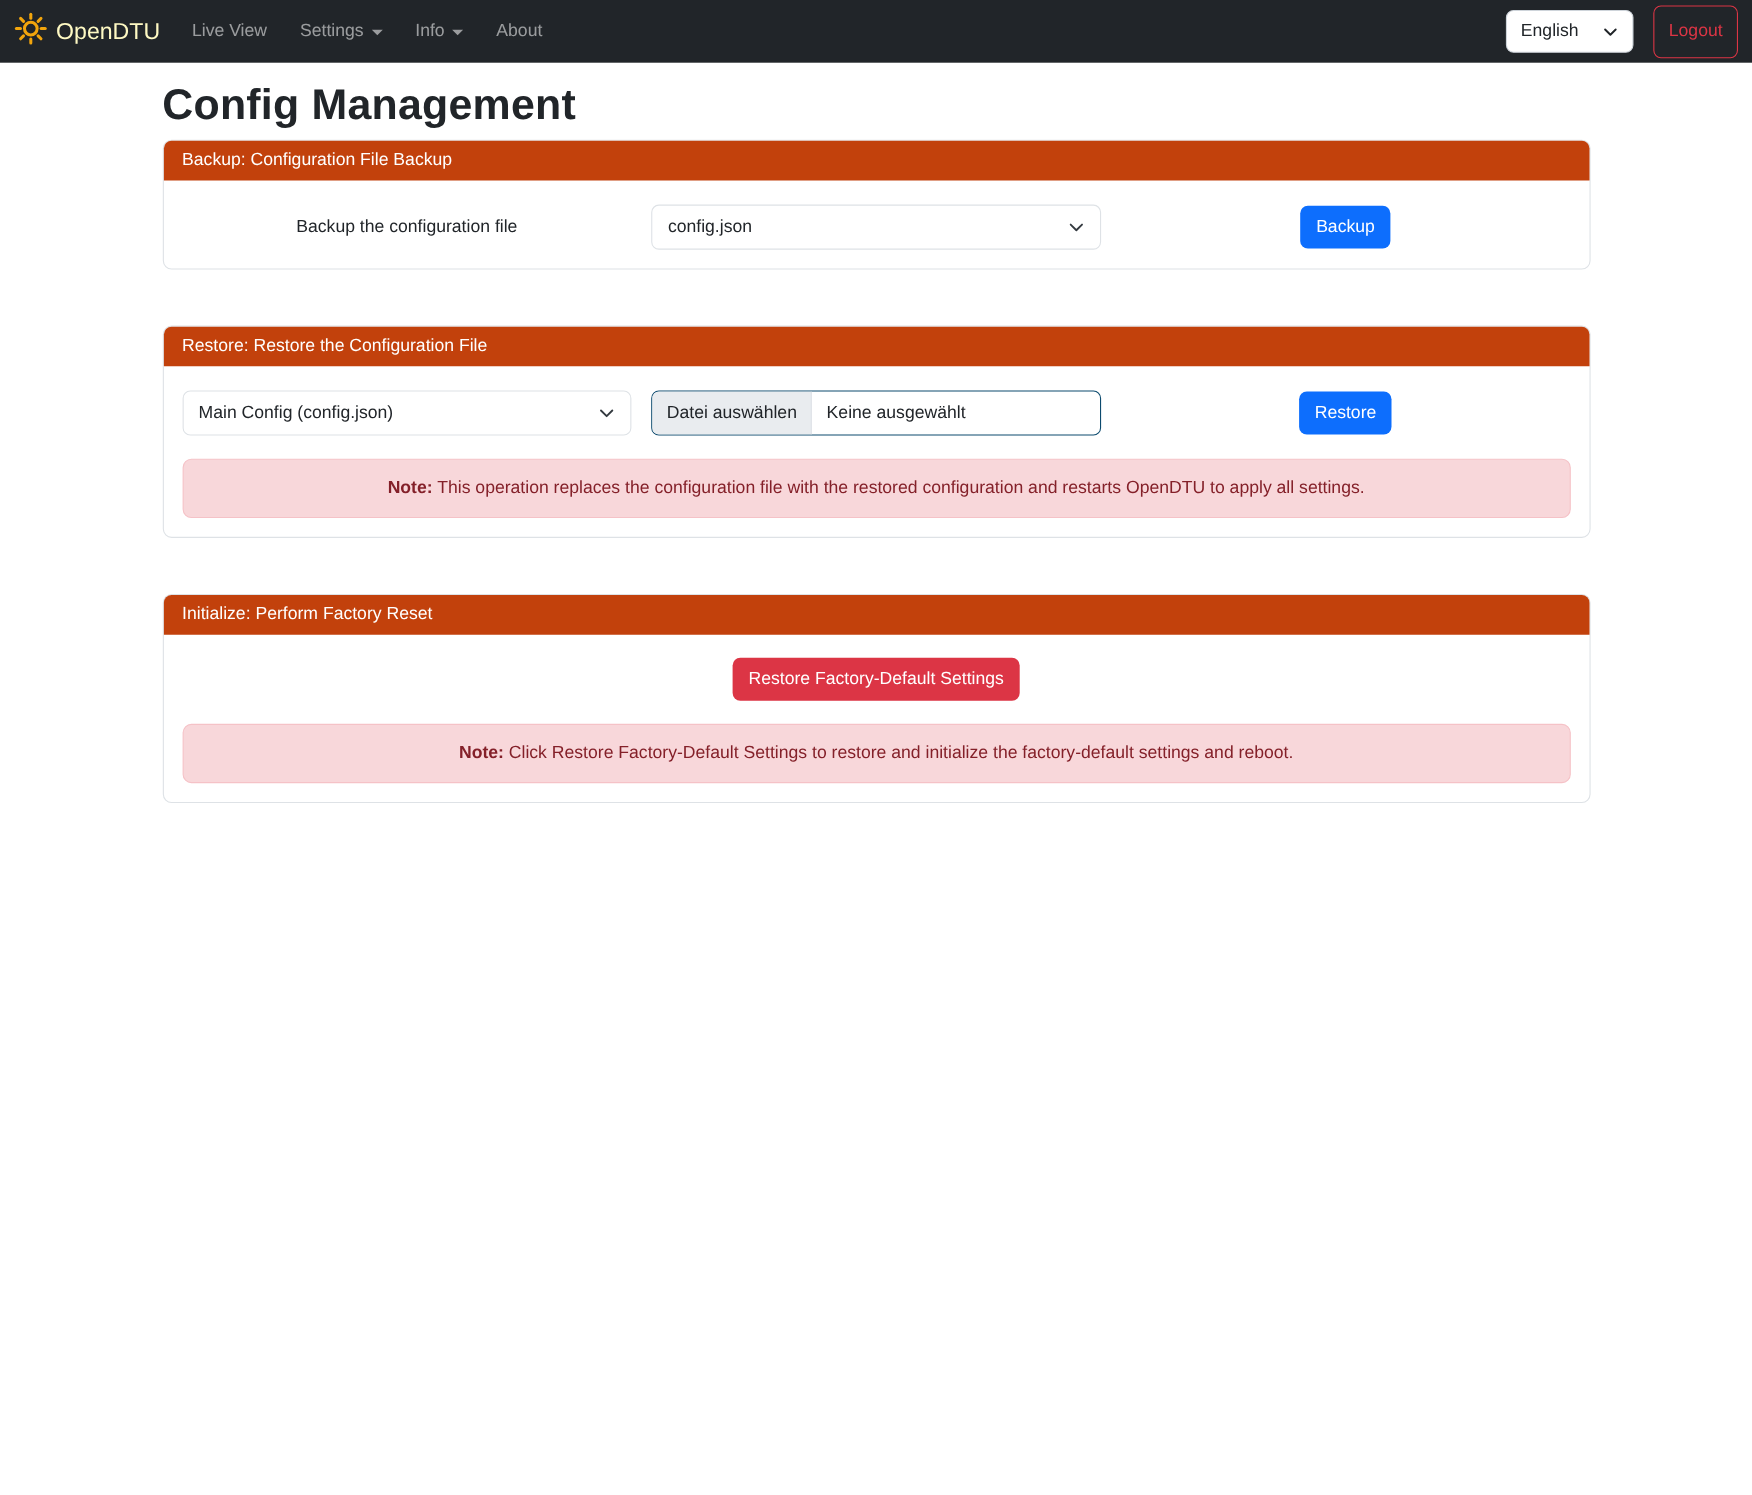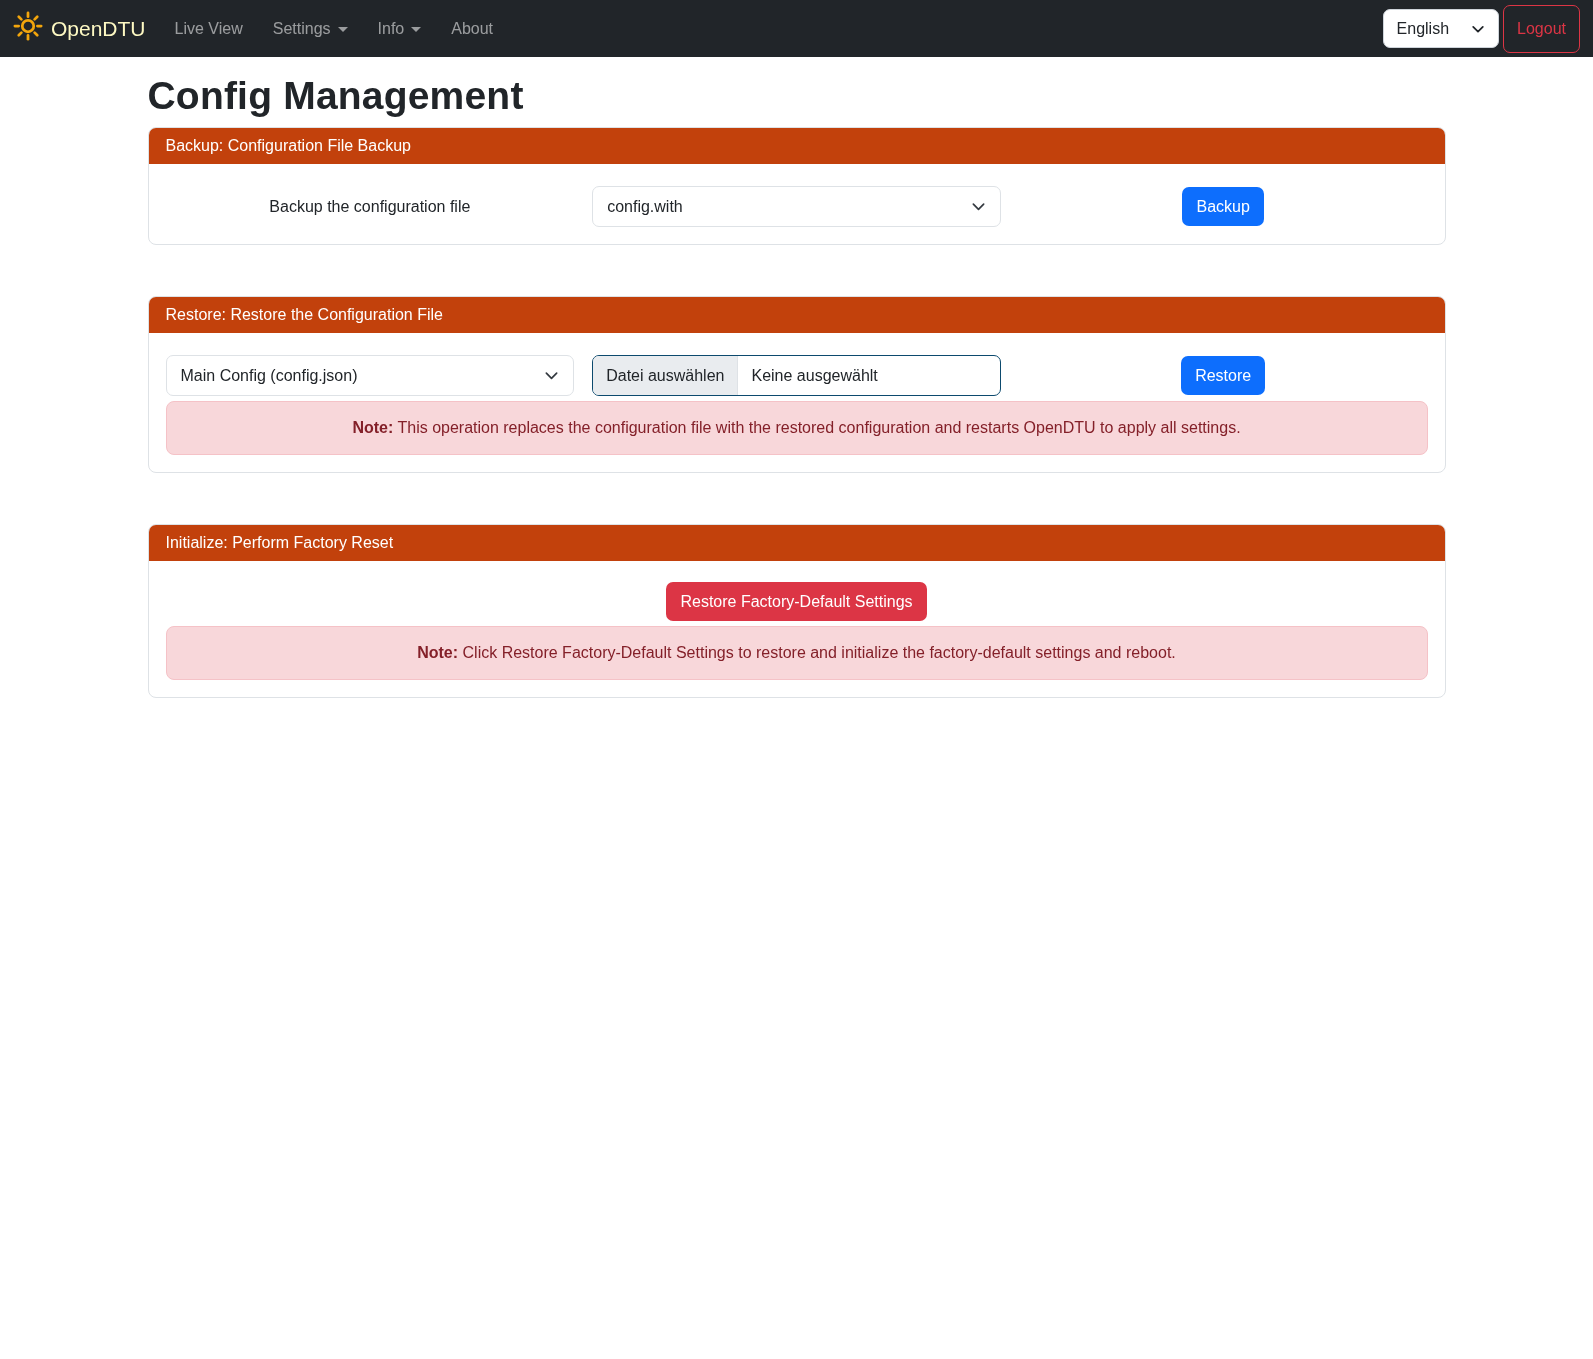--- a/index.html
+++ b/index.html
@@ -43,21 +43,21 @@
     gap: 7px;
   }
   .caret {
     display: inline-block;
     width: 0; height: 0;
     border-top: 5px solid rgba(255,255,255,0.55);
     border-right: 5px solid transparent;
     border-left: 5px solid transparent;
     margin-top: 2px;
   }
-  .navbar-right { margin-left: auto; display: flex; align-items: center; gap: 4px; padding-left: 20px; }
+  .navbar-right { margin-left: auto; display: flex; align-items: center; gap: 18px; padding-left: 20px; }
   .lang-select {
     background: #ffffff;
     border: 1px solid #ced4da;
     border-radius: 7px;
     height: 39px;
     padding: 0 13px;
     display: flex;
     align-items: center;
     gap: 22px;
     color: #212529;
@@ -155,21 +155,21 @@
   }
   .file-status { display: flex; align-items: center; padding: 0 13px; white-space: nowrap; }
 
   .alert-danger {
     background: #f8d7da;
     border: 1px solid #f5c2c7;
     color: #842029;
     border-radius: 8px;
     padding: 17px 16px;
     text-align: center;
-    margin-top: 5px;
+    margin-top: 21px;
   }
   .alert-danger .note-label { font-weight: 700; }
 
   .center-row { display: flex; justify-content: center; margin-top: 4px; }
 </style>
 </head>
 <body>
 
 <div class="navbar">
   <a class="brand">
@@ -225,21 +225,21 @@
 
   <h1 class="page-title">Config Management</h1>
 
   <div class="card">
     <div class="card-header">Backup: Configuration File Backup</div>
     <div class="card-body">
       <div class="row3">
         <div class="col form-label-center">Backup the configuration file</div>
         <div class="col">
           <div class="form-select">
-            <span>config.with</span>
+            <span>config.json</span>
             <span class="chevron-icon">
               <svg width="15" height="15" viewBox="0 0 16 16">
                   <path d="M2.5 5.5l5.5 5.5 5.5-5.5" fill="none" stroke="#343a40" stroke-width="1.8" stroke-linecap="round" stroke-linejoin="round"></path>
                 </svg>
             </span>
           </div>
         </div>
         <div class="col col-center">
           <button class="btn btn-primary">Backup</button>
         </div>

